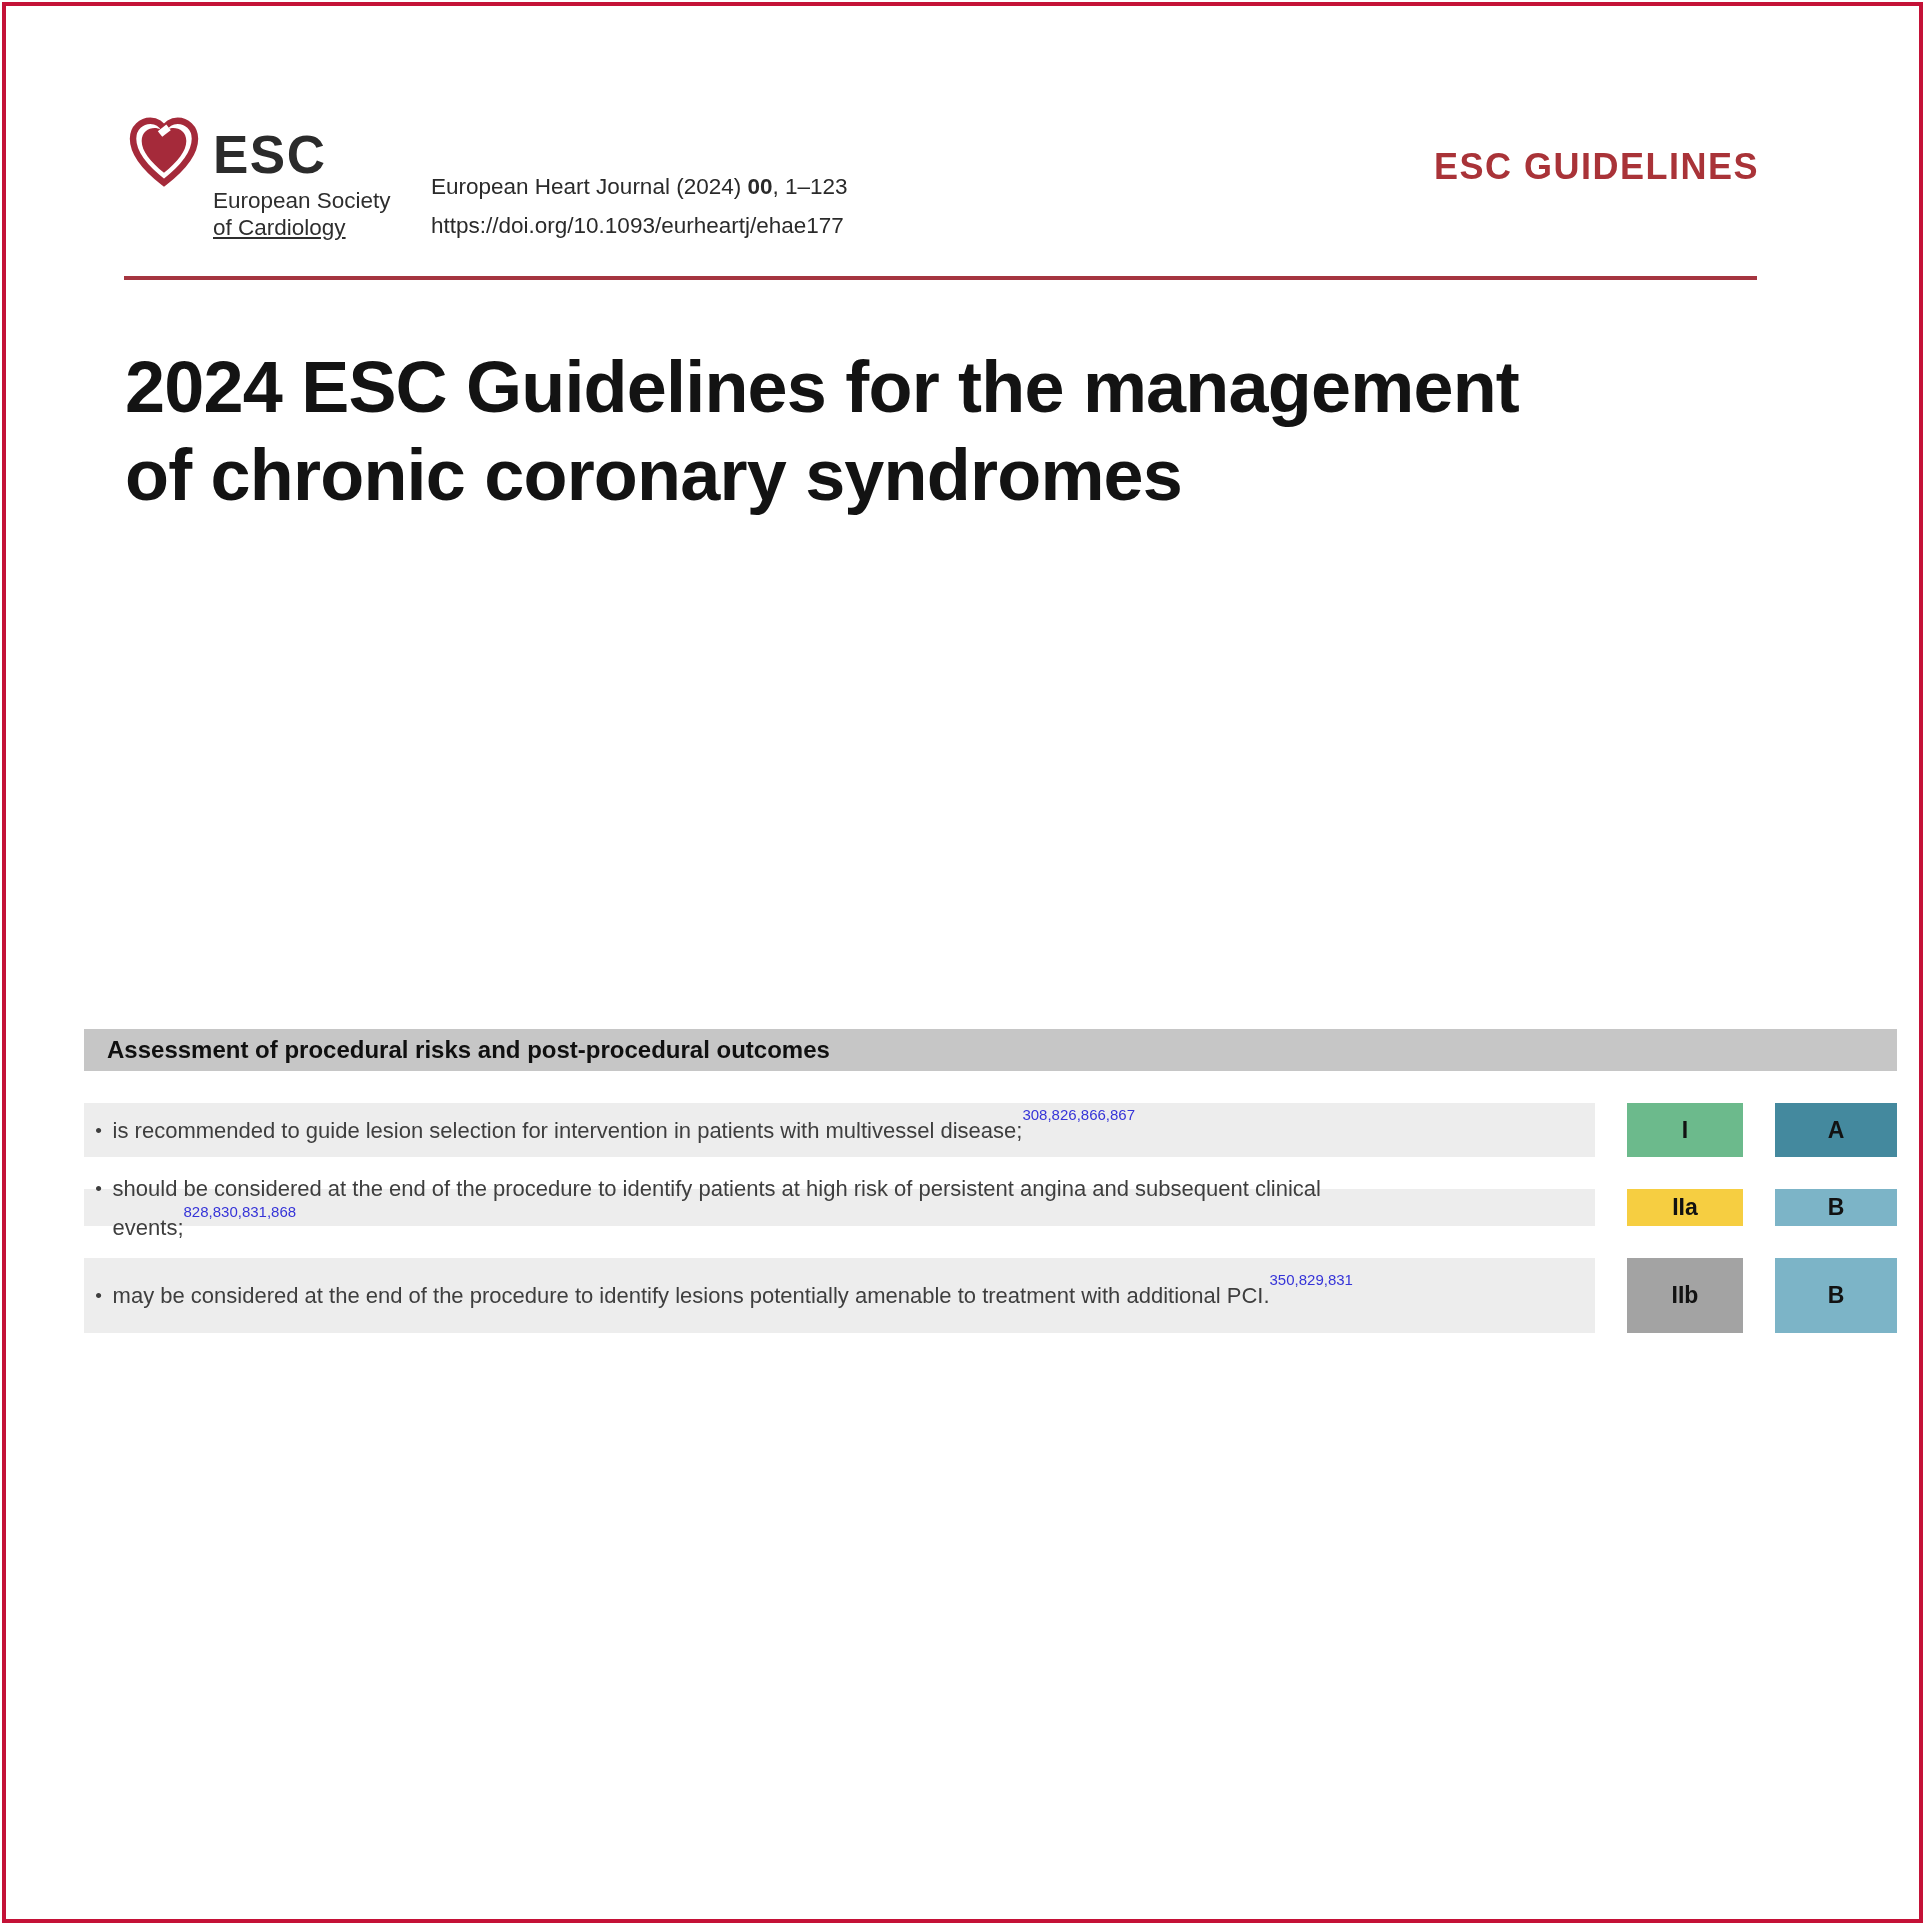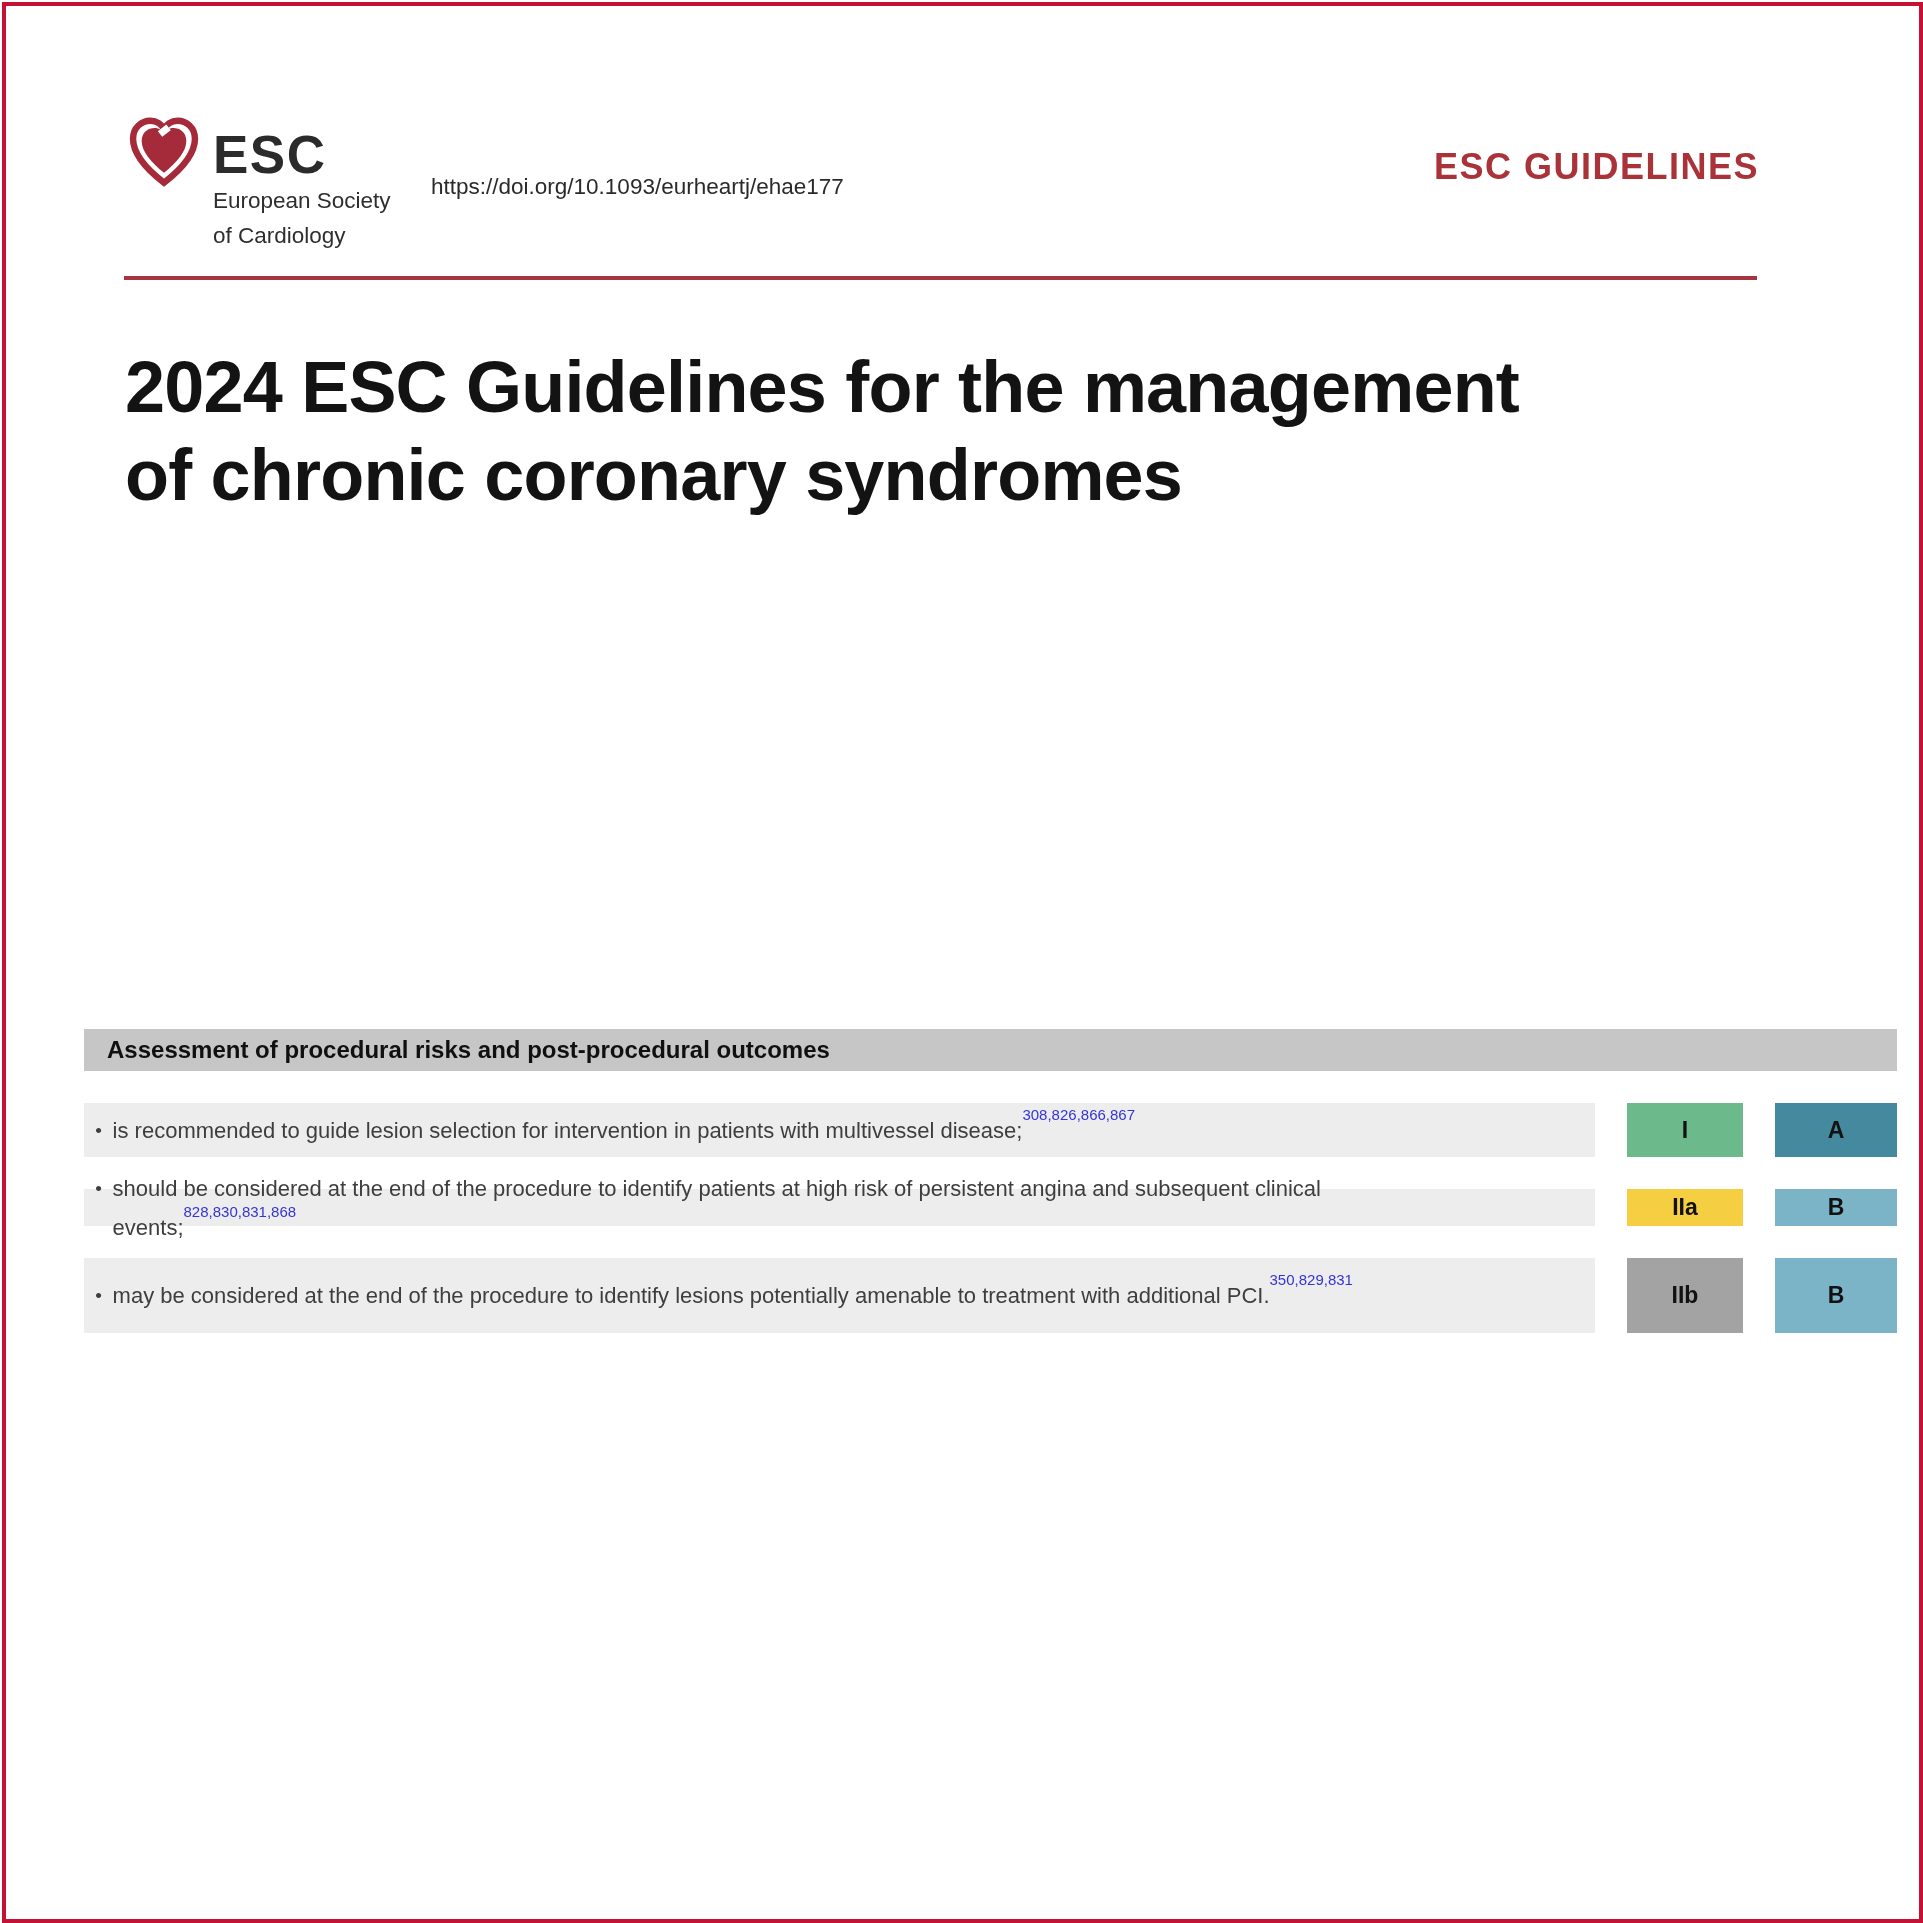--- a/index.html
+++ b/index.html
@@ -55,24 +55,25 @@
 
 <svg class="logo-heart" viewBox="0 0 100 96" xmlns="http://www.w3.org/2000/svg" aria-hidden="true">
   <path d="M50,90 C24,70 7,48 7,29 C7,13 19,4 31,4 C40,4 47,9 50,16 C53,9 60,4 69,4 C81,4 93,13 93,29 C93,48 76,70 50,90 Z" fill="none" stroke="#a52a3a" stroke-width="9"></path>
   <path d="M50,76 C31,61 19,46 19,32 C19,20 28,14 37,14 C43,14 48,17 50,22 C52,17 57,14 63,14 C72,14 81,20 81,32 C81,46 69,61 50,76 Z" fill="#a52a3a"></path>
   <rect x="43" y="13" width="15" height="10" fill="#ffffff" transform="rotate(-38 50 18)"></rect>
 </svg>
 
 <div class="logo-text">
   <div class="logo-abbr">ESC</div>
   <div class="logo-org">European Society</div>
-  <div class="logo-org" style="margin-top:8px;">of Cardiology</div>
+  <div class="logo-org" style="margin-top:0;text-decoration:underline;">of Cardiology</div>
 </div>
 
 <div class="citation">
+  <div><span>European Heart Journal (2024) </span><b>00</b><span>, 1–123</span></div>
   <div>https://doi.org/10.1093/eurheartj/ehae177</div>
 </div>
 
 <div class="banner">ESC GUIDELINES</div>
 
 <div class="header-rule"></div>
 
 <h1 class="page-title"><span>2024 ESC Guidelines for the management</span><br><span>of chronic coronary syndromes</span></h1>
 
 <div class="rec-table">

